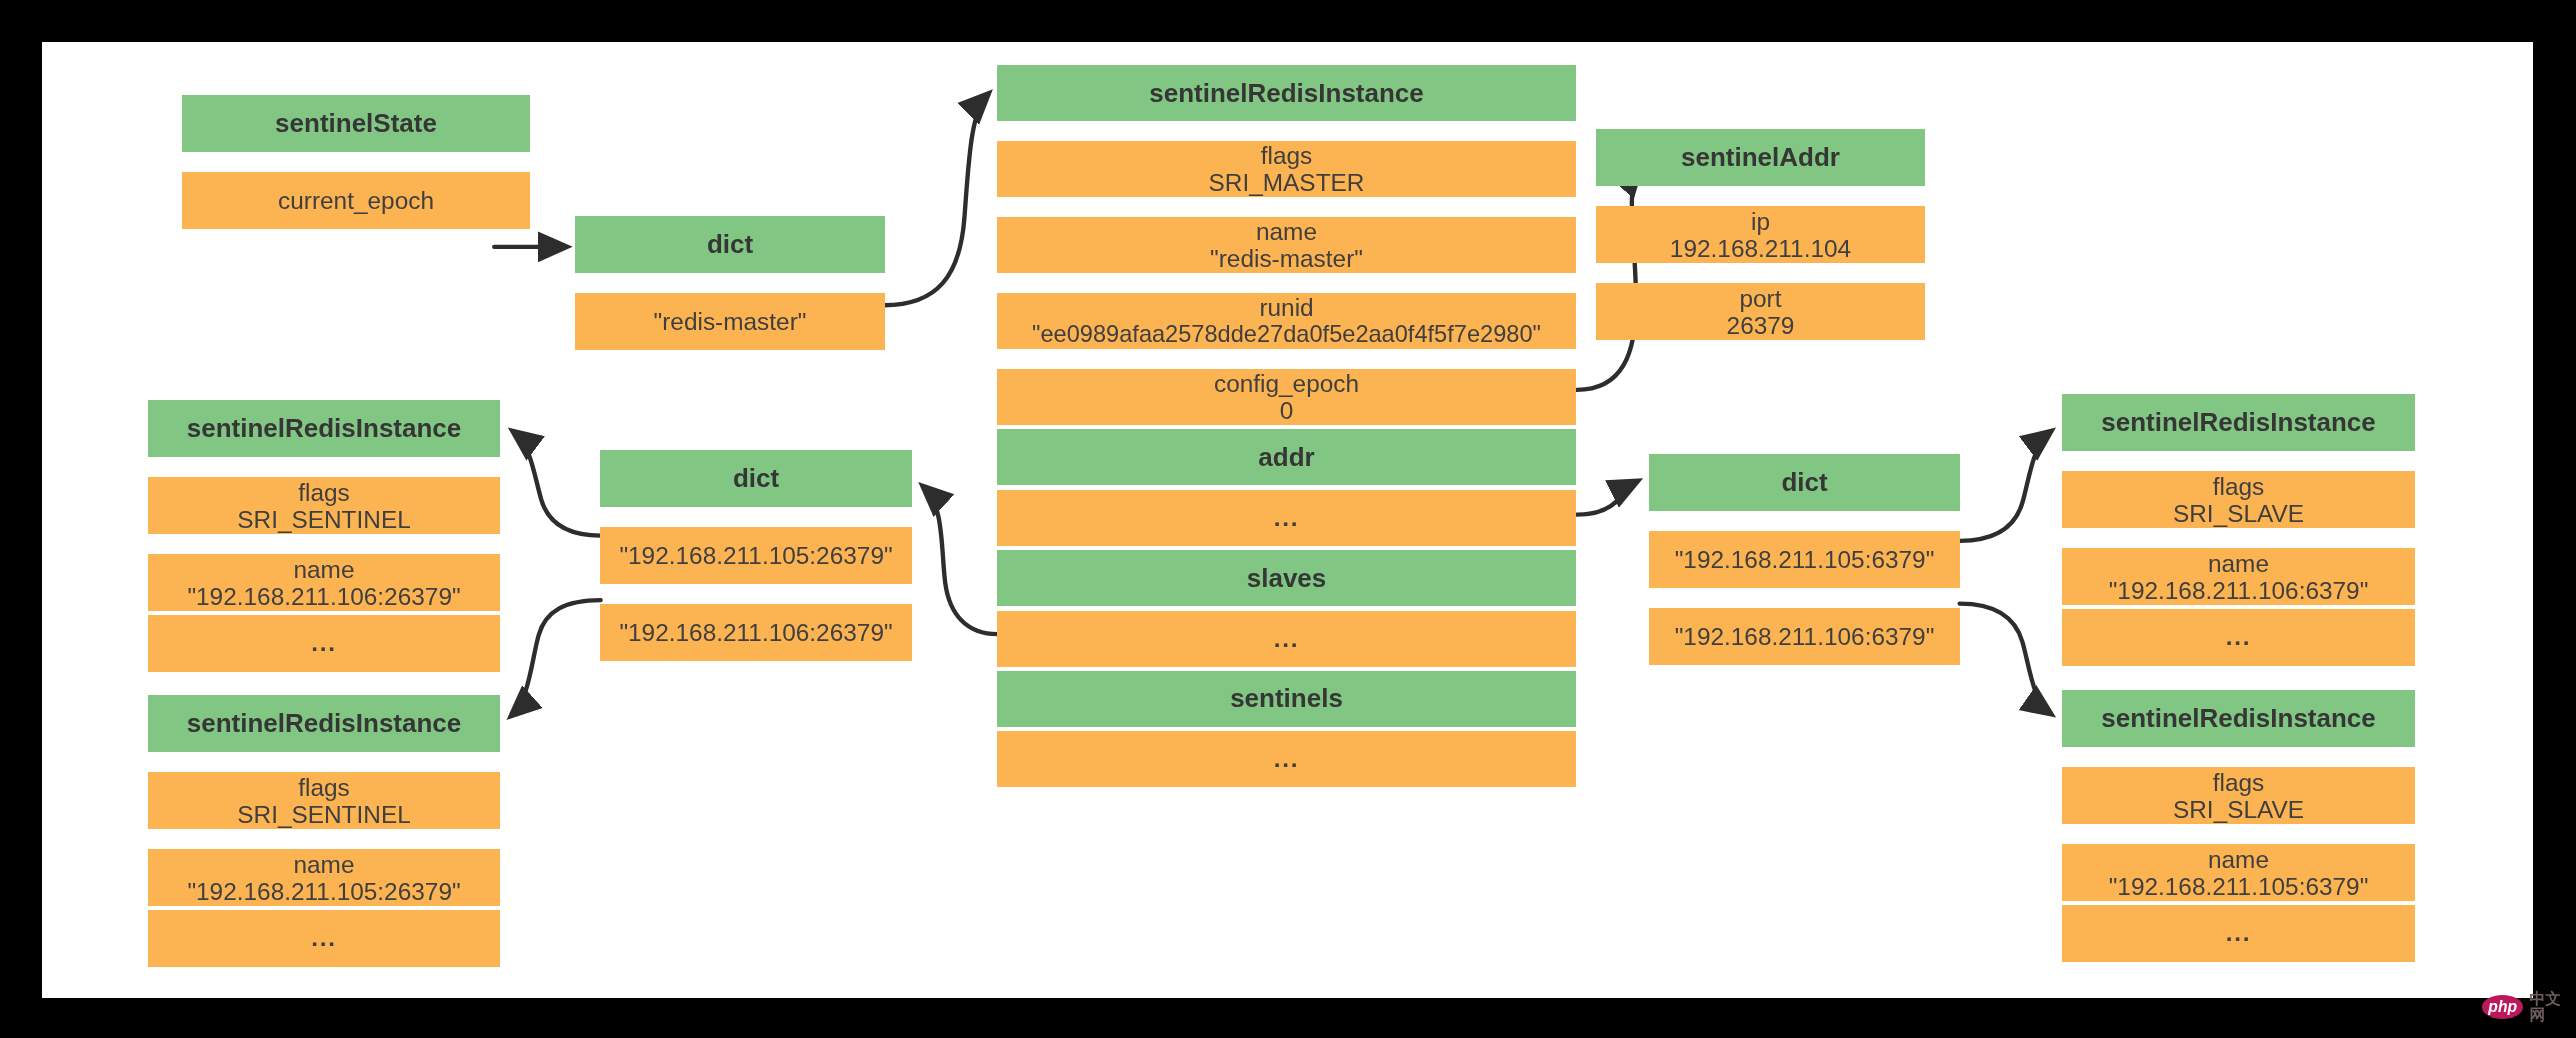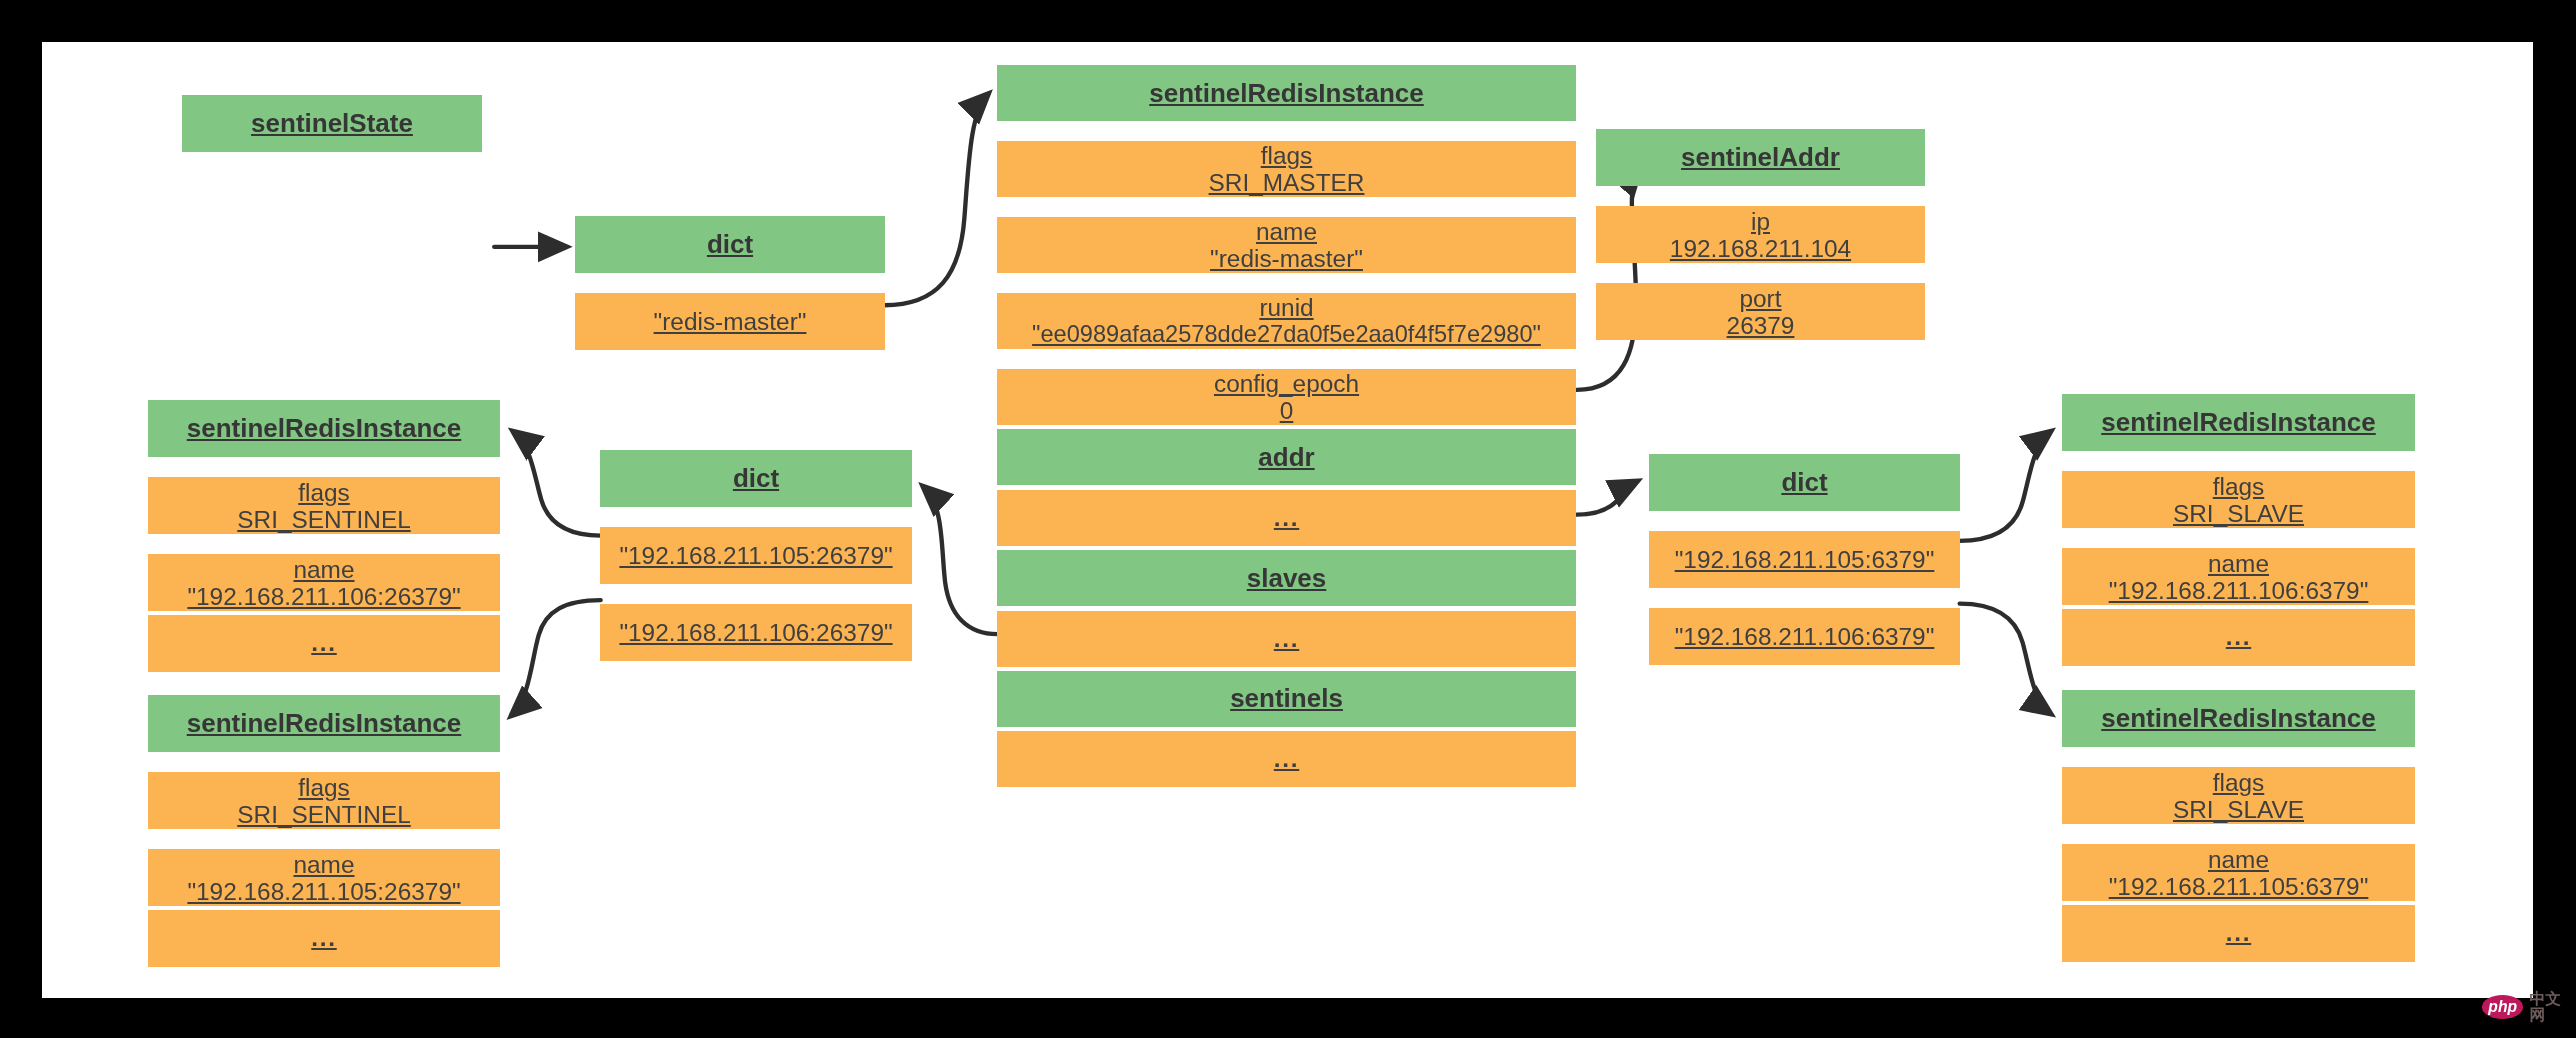--- a/index.html
+++ b/index.html
@@ -3,21 +3,21 @@
 <meta charset="utf-8">
 <style>
   html,body{margin:0;padding:0;background:#000;}
   .canvas{position:relative;width:2576px;height:1038px;background:#000;overflow:hidden;
           font-family:"Liberation Sans",sans-serif;}
   .sheet{position:absolute;left:42px;top:42px;width:2491px;height:956px;background:#ffffff;}
   .wires{position:absolute;left:0;top:0;width:2576px;height:1038px;pointer-events:none;}
 
   .box{position:absolute;}
   .row{margin-bottom:3.5px;display:flex;flex-direction:column;align-items:center;justify-content:center;
-       text-align:left;height:57px;text-decoration:underline;}
+       text-align:left;height:57px;}
   .row:last-child{margin-bottom:0;}
   .hdr{background:#81c683;color:#363636;font-weight:bold;font-size:26px;}
   .fld{background:#fcb351;color:#3f3f3f;font-size:24.4px;line-height:27px;margin-top:20px;}
   .dots{background:#fcb351;color:#3f3f3f;font-size:24.4px;font-weight:bold;letter-spacing:1.7px;}
   .central .row{height:56px;margin-bottom:4.4px;}
   .runid-line{font-size:23.6px;white-space:nowrap;}
 
   .watermark{position:absolute;left:2482px;top:991px;display:flex;align-items:center;gap:6.1px;}
   .php-ellipse{width:42px;height:23.6px;background:#be185d;border-radius:50%;
                display:flex;align-items:center;justify-content:center;
@@ -42,22 +42,23 @@
       <path d="M 1807 447 C 1858 447 1876 408 1875 340 C 1874 270 1862 213 1880 192" marker-end="url(#ah)"></path>
       <path d="M 1807 590 C 1835 590 1850 580 1858 568 C 1864 559 1868 556 1876 552" marker-end="url(#ah)"></path>
       <path d="M 1143 727 C 1108 727 1088 705 1083 668 C 1078 628 1082 580 1058 558" marker-end="url(#ah)"></path>
       <path d="M 688 614 C 650 614 628 600 620 573 C 612 546 608 510 588 495" marker-end="url(#ah)"></path>
       <path d="M 688 688 C 648 688 625 700 617 728 C 609 756 606 802 586 820" marker-end="url(#ah)"></path>
       <path d="M 2246 620 C 2288 620 2310 604 2318 576 C 2326 548 2330 510 2350 495" marker-end="url(#ah)"></path>
       <path d="M 2246 692 C 2288 692 2310 708 2318 736 C 2326 764 2330 804 2350 818" marker-end="url(#ah)"></path>
     </g>
   </svg>
 
-  <div class="box" style="left:182px;top:95px;width:300px">
+  <div class="box" style="left:182px;top:95px;width:348px">
     <div class="row hdr">sentinelState</div>
+    <div class="row fld">current_epoch</div>
   </div>
 
   <div class="box" style="left:575px;top:216px;width:310px">
     <div class="row hdr">dict</div>
     <div class="row fld">"redis-master"</div>
   </div>
 
   <div class="box central" style="left:997px;top:65px;width:579px">
     <div class="row hdr">sentinelRedisInstance</div>
     <div class="row fld">

